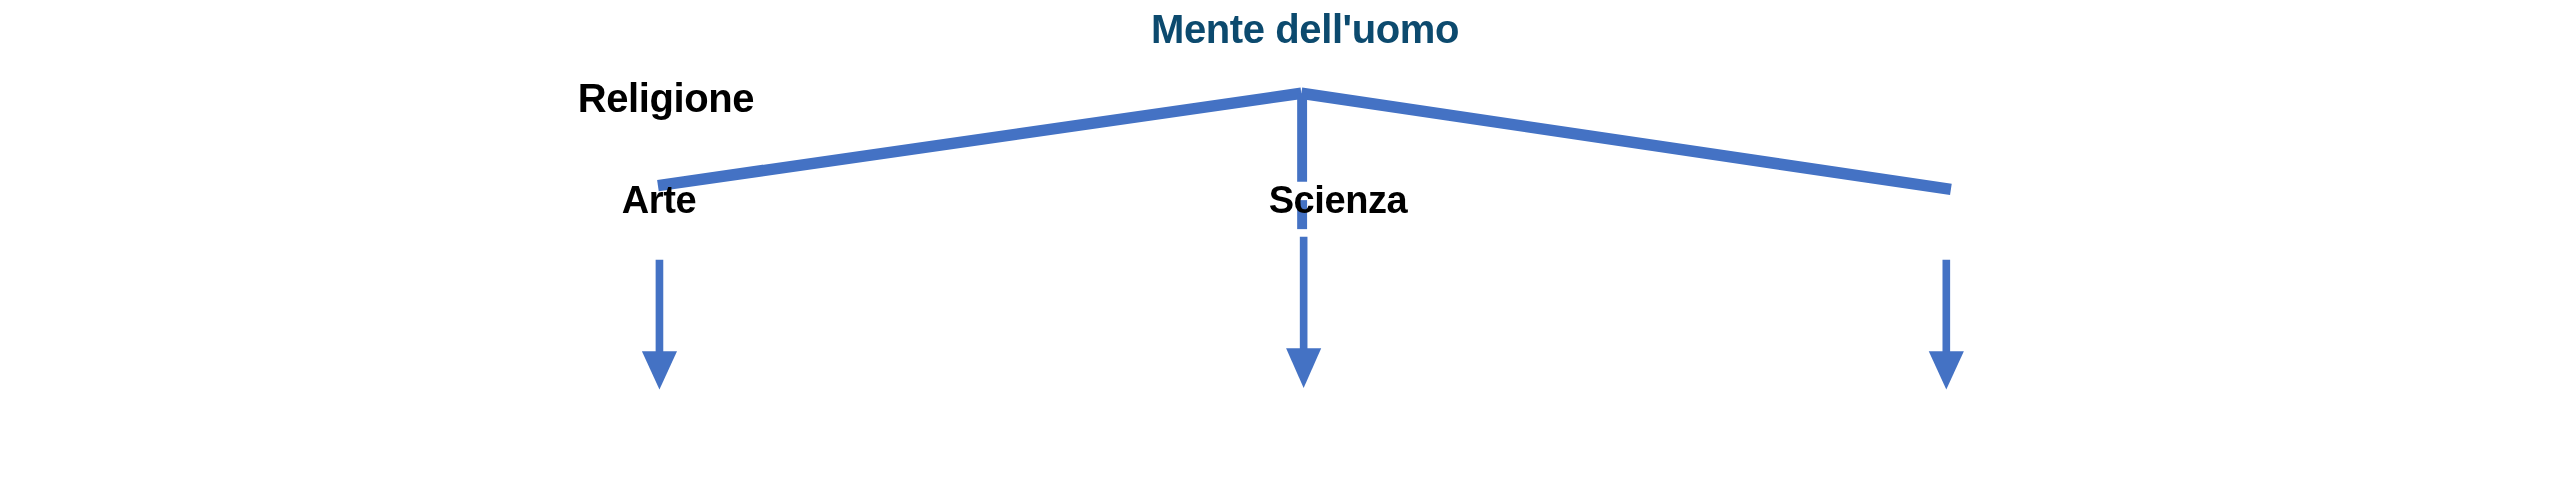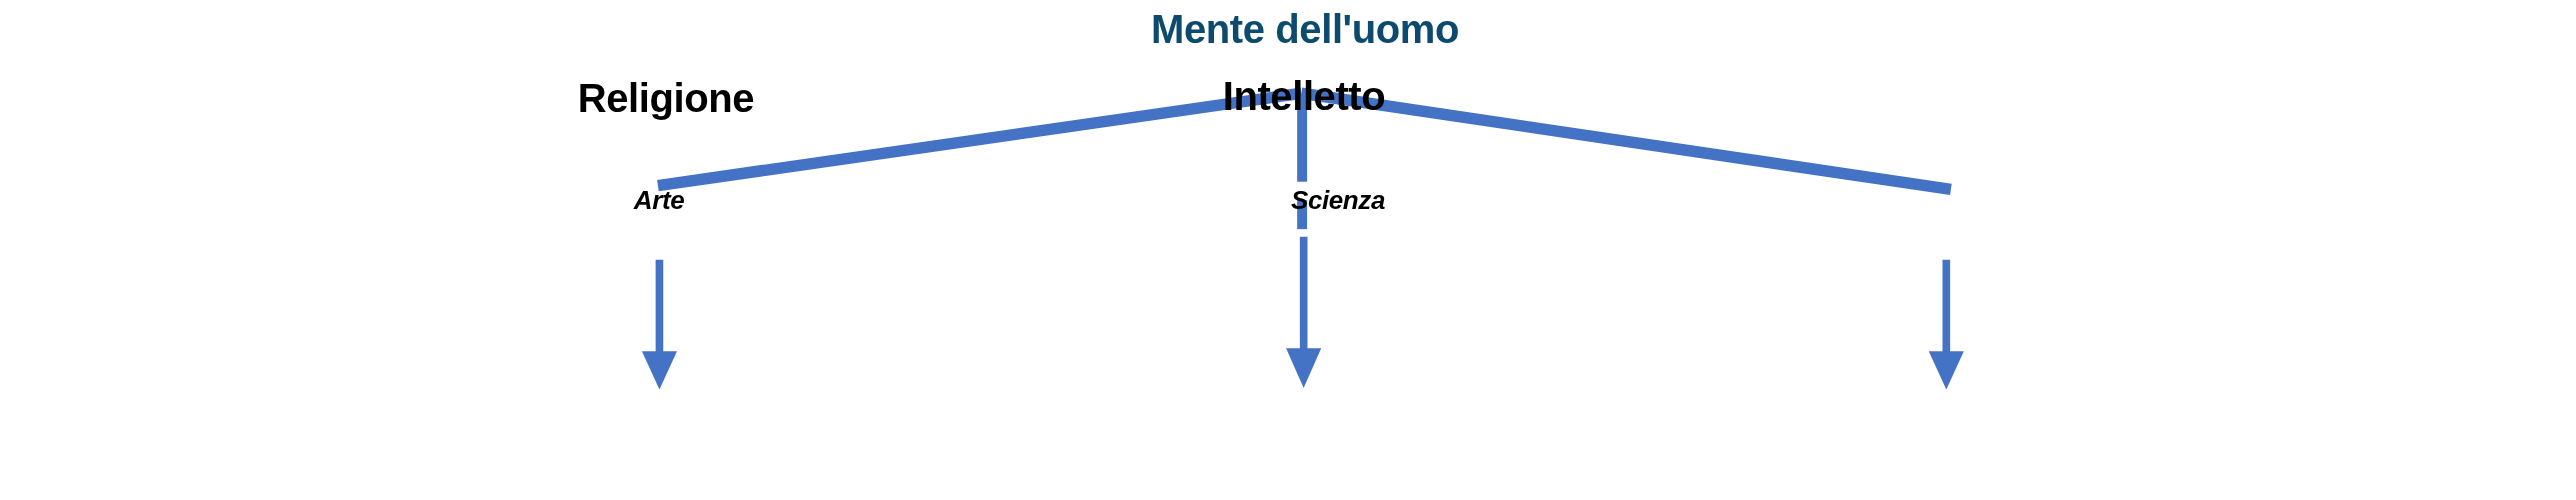--- a/index.html
+++ b/index.html
@@ -31,21 +31,21 @@
     transform: translate(-50%, -50%);
     white-space: nowrap;
     color: #000000;
     font-weight: 700;
     letter-spacing: -0.4px;
     text-align: center;
     line-height: 1;
   }
   .node-level-0 { font-size: 40px; }
   .node-level-1 { font-size: 40px; }
-  .node-level-2 { font-size: 26px; font-style: italic; }
+  .node-level-2 { font-size: 38px; }
 </style>
 </head>
 <body>
 
 <div id="diagram-root" style="background: rgb(255, 255, 255);">
 
   <svg id="connector-layer" viewBox="0 0 3375 656" width="2576" height="501" aria-hidden="true">
 
     <g>
       <path d="M 1705 122 L 862 243" fill="none" stroke="#4472C4" stroke-width="15" stroke-linecap="butt"></path>
@@ -67,21 +67,20 @@
     <g>
       <line x1="2550" y1="340" x2="2550" y2="468" stroke="#4472C4" stroke-width="10"></line>
       <polygon points="2550,510 2527,460 2573,460" fill="#4472C4"></polygon>
     </g>
   </svg>
 
   <div class="node node-level-0" style="left: 1305px; top: 29px; color: #0c4a6e;">Mente dell'uomo</div>
 
   <div class="node node-level-1" style="left: 666px; top: 98px; color: rgb(0, 0, 0);">Religione</div>
 
-  <div class="node node-level-1" style="left: 1304px; top: 96px; color: rgb(0, 0, 0);">Intelletto</div>
 
 
   <div class="node node-level-2" style="left: 659px; top: 200px; color: rgb(0, 0, 0);">Arte</div>
 
   <div class="node node-level-2" style="left: 1304px; top: 200px; color: rgb(0, 0, 0); margin-left: 34px;">Scienza</div>
 
 
 </div>
 
 

